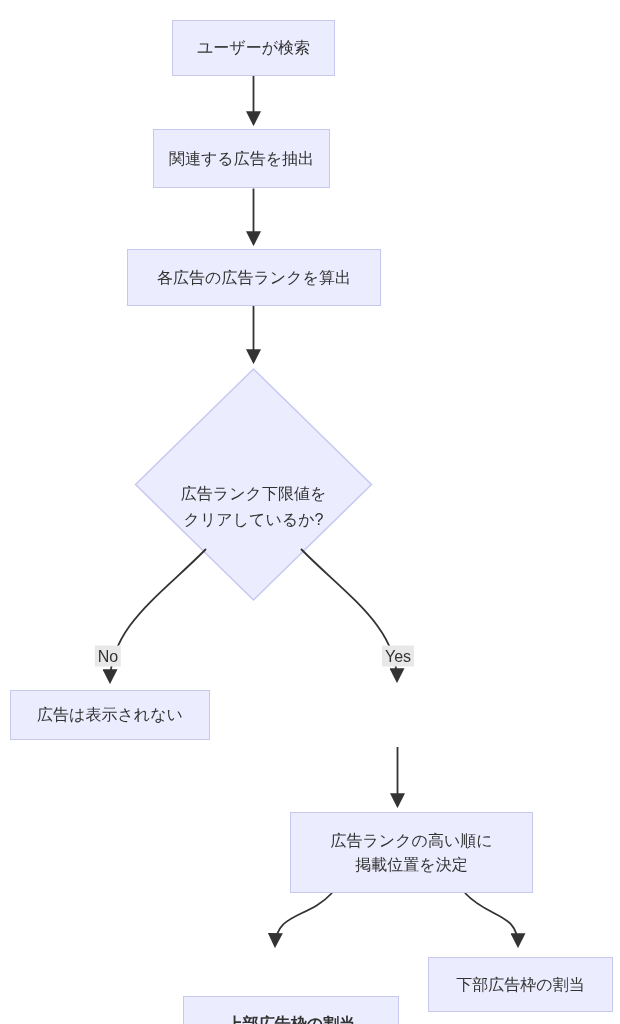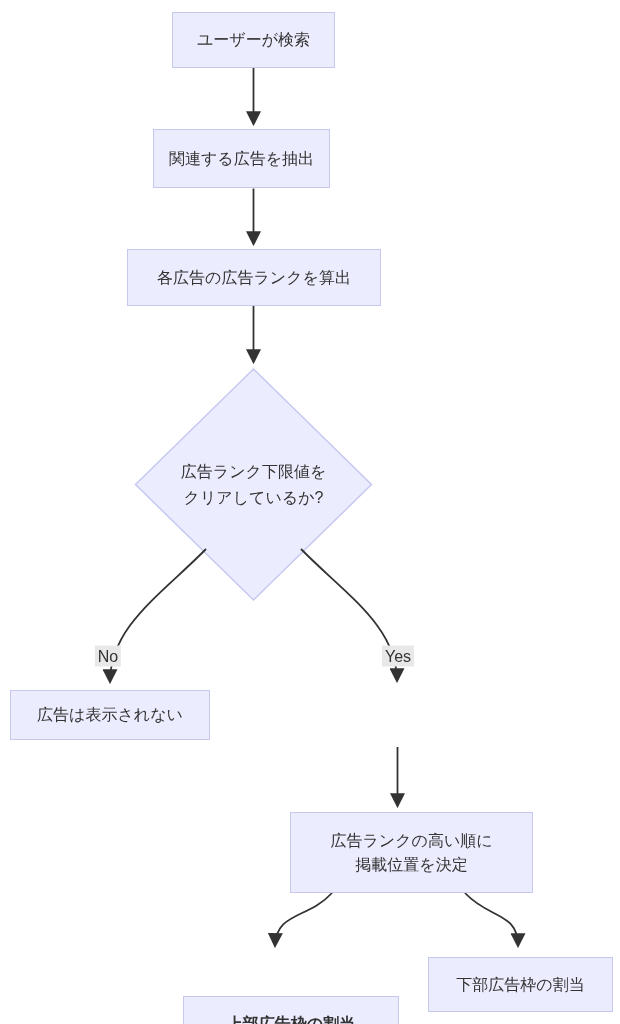--- a/index.html
+++ b/index.html
@@ -90,27 +90,27 @@
     <path class="edge-path" d="M253.5,68 L253.5,124" marker-end="url(#arrowhead)"></path>
     <path class="edge-path" d="M253.5,188.5 L253.5,244" marker-end="url(#arrowhead)"></path>
     <path class="edge-path" d="M253.5,306 L253.5,362" marker-end="url(#arrowhead)"></path>
     <path class="edge-path" d="M206,549 C162,594 110,626 110,682" marker-end="url(#arrowhead)"></path>
     <path class="edge-path" d="M301,549 C345,594 397,626 397,681" marker-end="url(#arrowhead)"></path>
     <path class="edge-path" d="M397.5,747 L397.5,806" marker-end="url(#arrowhead)"></path>
     <path class="edge-path" d="M332,893 C308,919 276,912 275,946" marker-end="url(#arrowhead)"></path>
     <path class="edge-path" d="M465,893 C489,919 518,912 518,946" marker-end="url(#arrowhead)"></path>
   </svg>
 
-  <div class="node" style="left:172px; top:12px; width:163px; height:56px;">ユーザーが検索</div>
+  <div class="node" style="left:172px; top:20px; width:163px; height:56px;">ユーザーが検索</div>
 
   <div class="node" style="left:153px; top:129px; width:177px; height:59px;">関連する広告を抽出</div>
 
   <div class="node" style="left:127px; top:249px; width:254px; height:57px;">各広告の広告ランクを算出</div>
 
-  <div class="diamond-label" style="left:158px; top:457px; width:191px; height:56px;">広告ランク下限値を
+  <div class="diamond-label" style="left:158px; top:479px; width:191px; height:56px;">広告ランク下限値を
 クリアしているか?</div>
 
   <div class="node" style="left:10px; top:690px; width:200px; height:50px;">広告は表示されない</div>
 
 
   <div class="node" style="left:290px; top:812px; width:243px; height:81px;">広告ランクの高い順に
 掲載位置を決定</div>
 
   <div class="node" style="left:183px; top:996px; width:216px; height:55px;font-weight:bold;">上部広告枠の割当</div>
 

